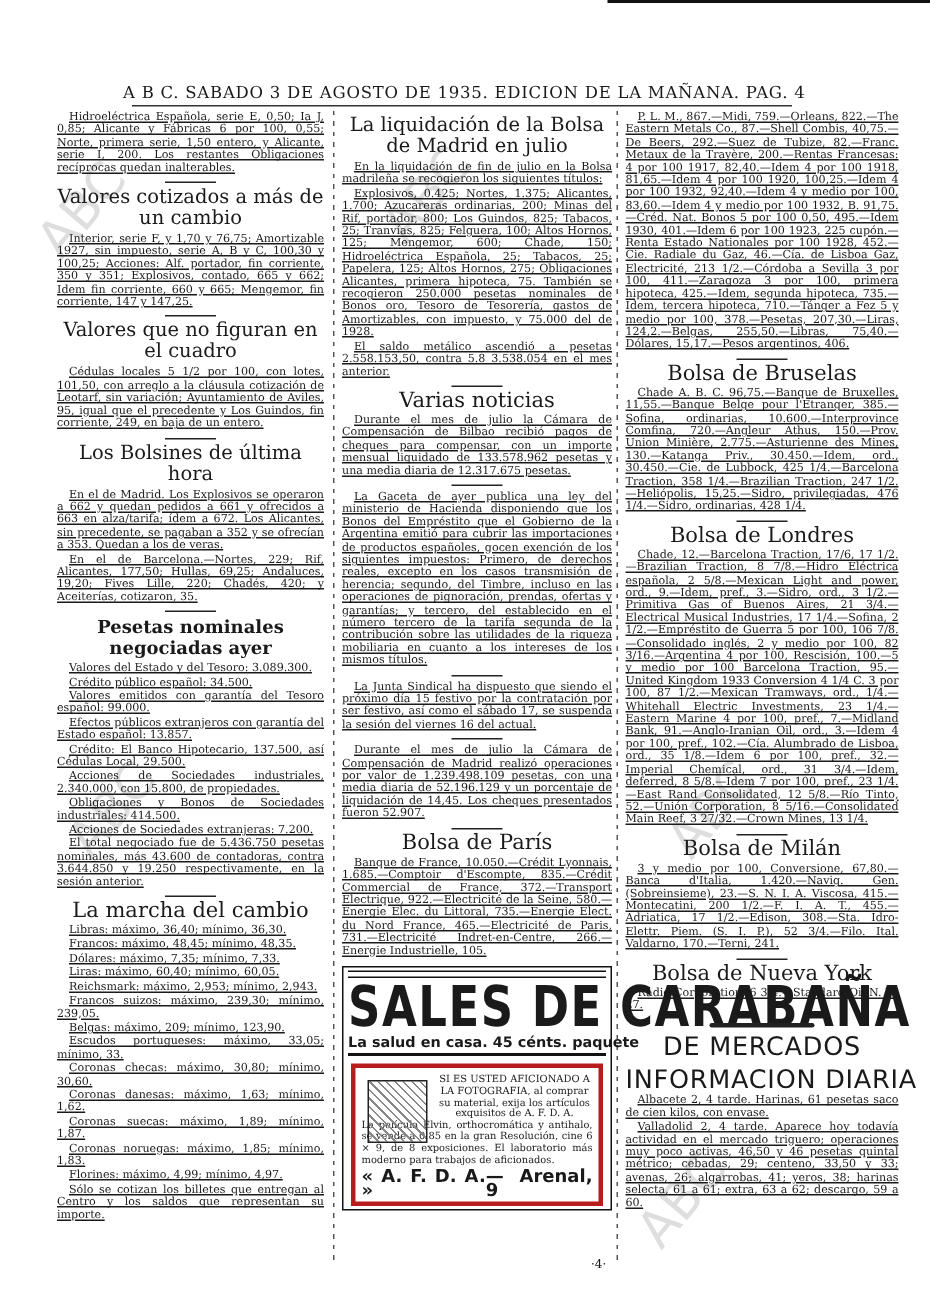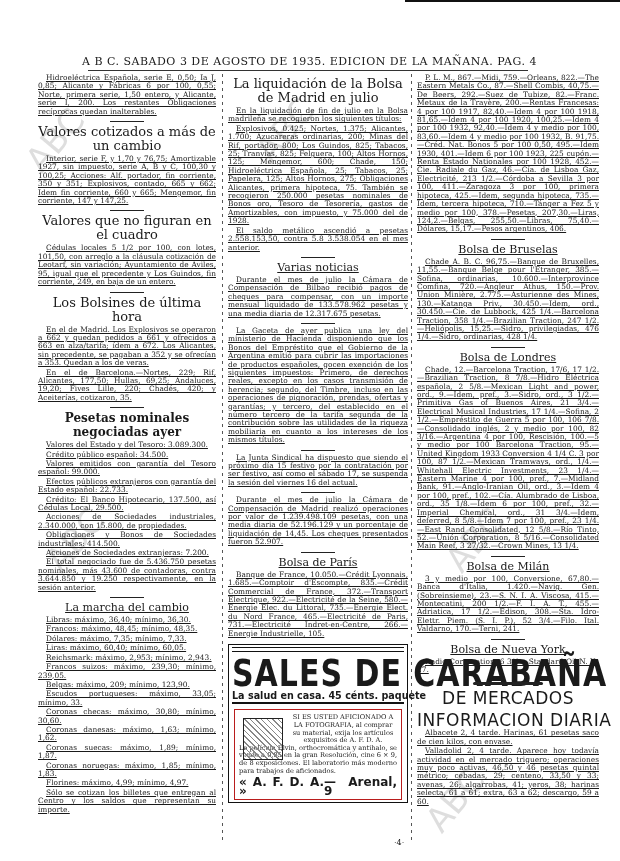--- a/index.html
+++ b/index.html
@@ -12,31 +12,31 @@
   .top-bar { position: absolute; left: 405px; top: 0; width: 215px; height: 2px; background: #111; }
   .col { position: absolute; top: 74px; font-size: 7.4px; line-height: 8.4px; text-align: justify; }
   .col1 { left: 38px; width: 178px; }
   .col2 { left: 228px; width: 180px; }
   .col3 { left: 417px; width: 182px; }
   .vrule { position: absolute; top: 74px; width: 1px; height: 770px;
            background: repeating-linear-gradient(#555 0 3px, transparent 3px 7px); }
   .vr1 { left: 222px; } .vr2 { left: 411px; }
   .h2 { font-size: 13px; line-height: 14px; text-align: center; margin: 3px 0 2px; }
   .h2.bold { font-weight: bold; font-size: 12px; }
-  .h3 { font-size: 11px; line-height: 13px; text-align: center; margin: 3px 0 2px; text-decoration: underline; }
+  .h3 { font-size: 14px; line-height: 13px; text-align: center; margin: 3px 0 2px; }
   .sep { width: 34px; height: 1px; background: #222; margin: 5px auto 3px; }
   p { margin: 0 0 1px; text-indent: 8px; text-decoration: underline; }
   .ad { border: 1px solid #111; margin-top: 6px; padding: 2px 3px; }
   .ad-bar { height: 3px; border-top: 1px solid #111; border-bottom: 1px solid #111; margin-bottom: 3px; }
   .ad-title { font-family: "DejaVu Sans", "Liberation Sans", sans-serif; font-weight: bold;
               font-size: 30px; line-height: 32px; letter-spacing: 1px; text-align: center;
               transform: scaleY(1.25); margin: 5px 0 3px; white-space: nowrap; }
   .ad-sub { font-family: "DejaVu Sans", "Liberation Sans", sans-serif; font-weight: bold;
             font-size: 9.6px; text-align: center; white-space: nowrap; border-bottom: 2px solid #111; padding-bottom: 2px; }
-  .ad2 { border: 1px solid #b91c1c; margin: 5px 2px 0; padding: 4px; position: relative; }
+  .ad2 { border: 3px solid #b91c1c; margin: 5px 2px 0; padding: 4px; position: relative; }
   .ad2-logo { position: absolute; left: 8px; top: 8px; width: 38px; height: 40px; border: 1px solid #222;
               background: repeating-linear-gradient(45deg, #888 0 1px, transparent 1px 4px); }
   .ad2-text { margin-left: 50px; font-size: 6.6px; line-height: 7.6px; text-align: center; }
   .ad2-body { font-size: 6.6px; line-height: 7.6px; text-align: justify; }
   .ad2-foot { font-family: "DejaVu Sans", "Liberation Sans", sans-serif; font-weight: bold; font-size: 12px;
               display: flex; justify-content: space-between; margin-top: 3px; }
   .big-head { font-family: "DejaVu Sans", "Liberation Sans", sans-serif; font-size: 17px; line-height: 18px;
               text-align: center; letter-spacing: 0.5px; white-space: nowrap; margin-top: 4px; }
   .ornament { width: 70px; height: 3px; margin: 8px auto 2px; background: #222; border-radius: 2px; }
   .watermark { position: absolute; font-family: "DejaVu Sans", sans-serif; font-size: 34px; color: rgba(160,160,160,0.35);
@@ -70,21 +70,21 @@
     <p>Cédulas locales 5 1/2 por 100, con lotes, 101,50, con arreglo a la cláusula cotización de Leotarf, sin variación; Ayuntamiento de Aviles, 95, igual que el precedente y Los Guindos, fin corriente, 249, en baja de un entero.</p>
     <div class="sep"></div>
     <div class="h2">Los Bolsines de última hora</div>
     <p>En el de Madrid. Los Explosivos se operaron a 662 y quedan pedidos a 661 y ofrecidos a 663 en alza/tarifa; ídem a 672. Los Alicantes, sin precedente, se pagaban a 352 y se ofrecían a 353. Quedan a los de veras.</p>
     <p>En el de Barcelona.—Nortes, 229; Rif, Alicantes, 177,50; Hullas, 69,25; Andaluces, 19,20; Fives Lille, 220; Chadés, 420; y Aceiterías, cotizaron, 35.</p>
     <div class="sep"></div>
     <div class="h2 bold">Pesetas nominales negociadas ayer</div>
     <p>Valores del Estado y del Tesoro: 3.089.300.</p>
     <p>Crédito público español: 34.500.</p>
     <p>Valores emitidos con garantía del Tesoro español: 99.000.</p>
-    <p>Efectos públicos extranjeros con garantía del Estado español: 22.733.</p>
+    <p>Efectos públicos extranjeros con garantía del Estado español: 13.857.</p>
     <p>Crédito: El Banco Hipotecario, 137.500, así Cédulas Local, 29.500.</p>
     <p>Acciones de Sociedades industriales, 2.340.000, con 15.800, de propiedades.</p>
     <p>Obligaciones y Bonos de Sociedades industriales: 414.500.</p>
     <p>Acciones de Sociedades extranjeras: 7.200.</p>
     <p>El total negociado fue de 5.436.750 pesetas nominales, más 43.600 de contadoras, contra 3.644.850 y 19.250 respectivamente, en la sesión anterior.</p>
     <div class="sep"></div>
     <div class="h3">La marcha del cambio</div>
     <p>Libras: máximo, 36,40; mínimo, 36,30.</p>
     <p>Francos: máximo, 48,45; mínimo, 48,35.</p>
     <p>Dólares: máximo, 7,35; mínimo, 7,33.</p>

